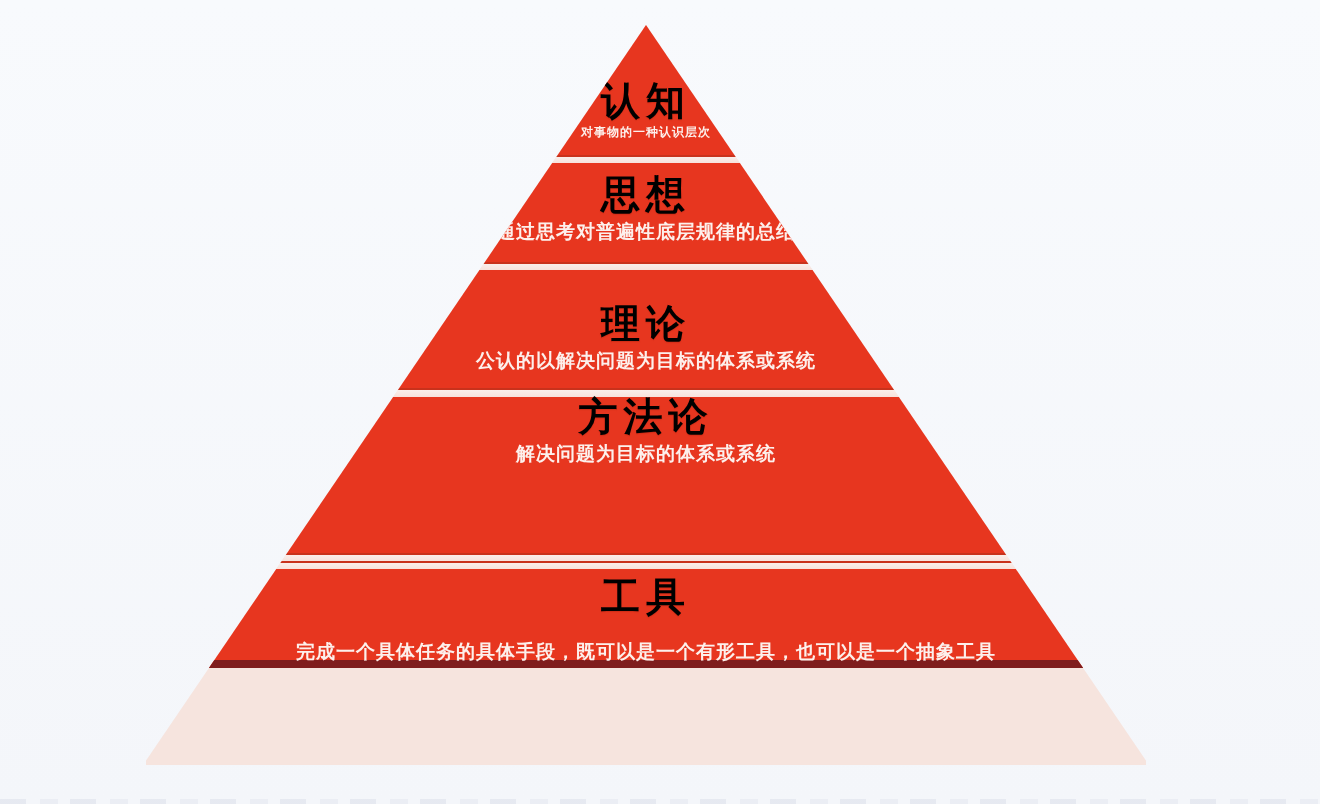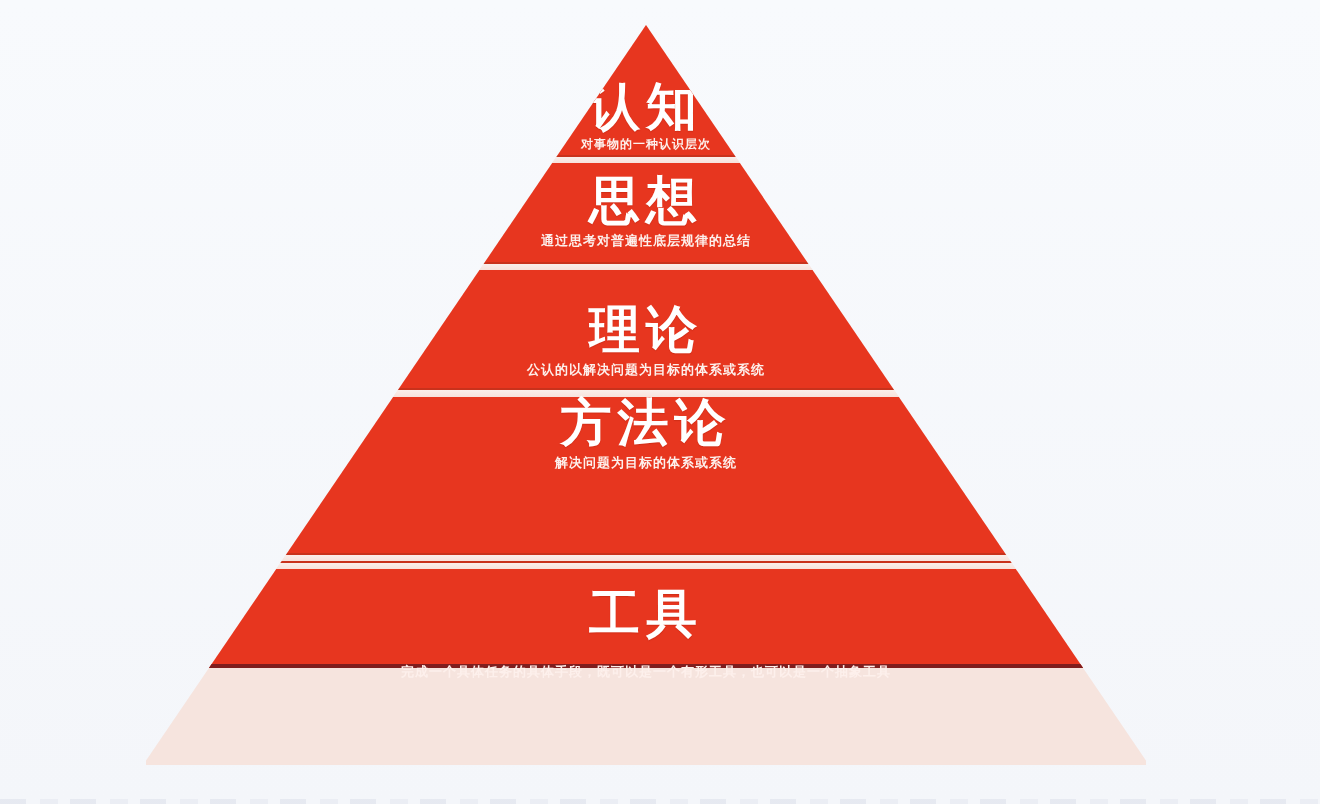--- a/index.html
+++ b/index.html
@@ -32,32 +32,32 @@
   .level {
     width: 100%;
     background: #e7361f;
     display: flex;
     flex-direction: column;
     align-items: center;
     box-sizing: border-box;
     text-align: center;
   }
   .level .title {
-    color: #ffffff;
+    color: #000000;
     font-weight: bold;
-    font-size: 51px;
+    font-size: 39px;
     line-height: 1;
     letter-spacing: 6px;
     text-shadow: 0 1px 1px rgba(170,30,10,0.35);
     white-space: nowrap;
   }
   .level .subtitle {
     color: #fdf0ec;
     font-weight: bold;
-    font-size: 13px;
+    font-size: 19px;
     line-height: 1;
     letter-spacing: 1px;
     white-space: nowrap;
   }
   .gap {
     width: 100%;
     background: linear-gradient(180deg, #c9321c 0%, #c9321c 26%, #faeeea 26%, #f7e2dc 100%);
   }
   
   .lvl1 { height: 130px; padding-top: 56px; }
@@ -68,21 +68,21 @@
   .gap2 { height: 8px; }
   .lvl3 { height: 118px; padding-top: 34px; }
   .lvl3 .subtitle { margin-top: 8px; }
   .gap3 { height: 9px; }
   .lvl4 { height: 156px; }
   .lvl4 .subtitle { margin-top: 8px; }
   .gap4 { height: 8px; }
   .lvl5 { height: 107px; padding-top: 13px; }
   .lvl5 .subtitle { margin-top: 16px; }
   .gap5 { height: 8px; }
-  .lvl6 { height: 99px; padding-top: 19px; border-bottom: 4px solid #7f1d1d; }
+  .lvl6 { height: 99px; padding-top: 8px; border-bottom: 8px solid #7f1d1d; }
   .lvl6 .subtitle { margin-top: 26px; }
   
   .bottom-strip {
     position: absolute;
     left: 0;
     bottom: 0;
     width: 100%;
     height: 5px;
     opacity: 0.5;
     background: repeating-linear-gradient(

